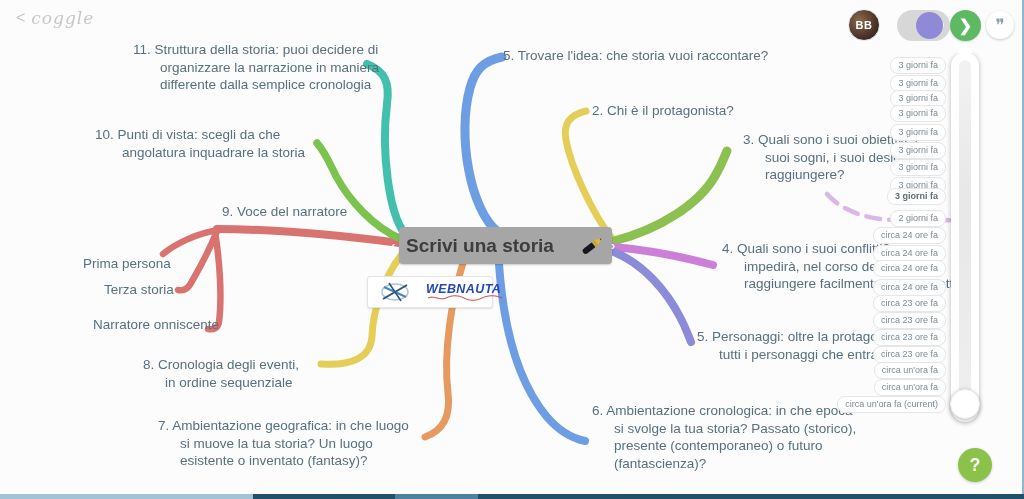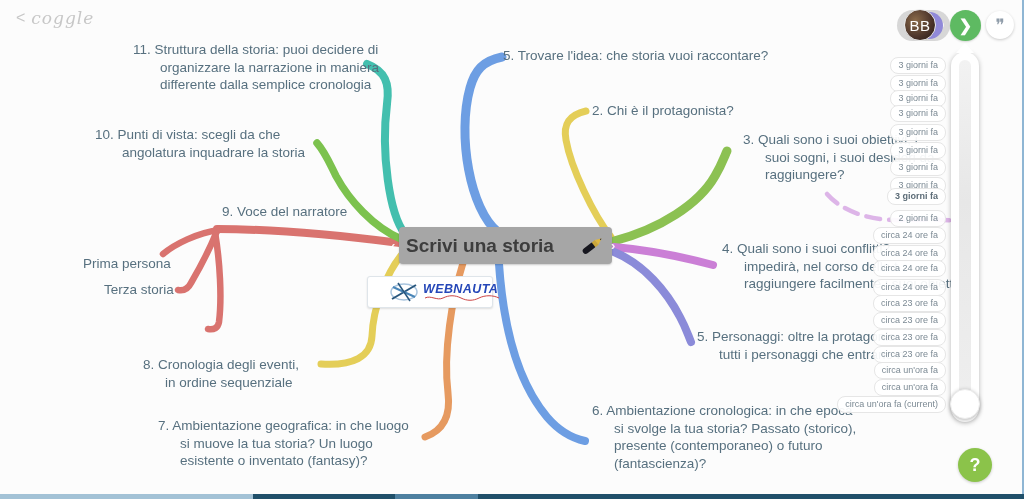--- a/index.html
+++ b/index.html
@@ -5,23 +5,23 @@
   html,body{margin:0;padding:0;}
   body{font-family:"Liberation Sans",sans-serif;}
   .canvas{position:relative;width:1024px;height:499px;background:#fcfcfc;overflow:hidden;}
   svg.curves{position:absolute;left:0;top:0;z-index:1;}
   
   .coggle-logo{position:absolute;left:16px;top:8px;z-index:7;color:#c7c7c7;font-size:16px;display:flex;align-items:center;gap:6px;}
   .coggle-logo .word{font-family:"DejaVu Serif",serif;font-style:italic;letter-spacing:1px;font-size:17px;}
   .avatar-pill{position:absolute;left:897px;top:10px;width:53px;height:31px;background:#d7d7d7;border-radius:16px;z-index:7;}
   .avatar-dot{position:absolute;left:938px;top:22px;width:6px;height:6px;background:#f3f3f3;border-radius:50%;z-index:8;}
   .purple-circle{position:absolute;left:916px;top:12px;width:27px;height:27px;background:#9089d8;border-radius:50%;z-index:8;}
-  .avatar{position:absolute;left:904px;top:9px;width:32px;height:32px;border-radius:50%;z-index:9;
+  .avatar{position:absolute;left:848px;top:9px;width:32px;height:32px;border-radius:50%;z-index:9;
     background:radial-gradient(circle at 35% 35%,#8a6a4a,#4a332a 60%,#241a18);display:flex;align-items:center;justify-content:center;
-    color:#fff;font-size:15px;font-weight:normal;letter-spacing:.5px;border:1px solid #e8e8e8;box-sizing:border-box;}
+    color:#fff;font-size:11px;font-weight:bold;letter-spacing:.5px;border:1px solid #e8e8e8;box-sizing:border-box;}
   .next-button{position:absolute;left:950px;top:10px;width:31px;height:31px;border-radius:50%;background:#5eba62;z-index:9;
     display:flex;align-items:center;justify-content:center;color:#fff;font-size:16px;font-weight:bold;box-shadow:0 1px 2px rgba(0,0,0,.15);}
   .quote-button{position:absolute;left:986px;top:11px;width:28px;height:28px;border-radius:50%;background:#fff;z-index:9;
     display:flex;align-items:center;justify-content:center;color:#909daa;font-size:17px;box-shadow:0 1px 3px rgba(0,0,0,.2);}
   
   .slider-track{position:absolute;left:951px;top:52px;width:28px;height:370px;background:#fff;border-radius:14px;z-index:6;
     box-shadow:0 1px 5px rgba(0,0,0,.28);}
   .slider-track:before{content:"";position:absolute;left:5px;top:-9px;width:0;height:0;
     border-left:9px solid transparent;border-right:9px solid transparent;border-bottom:10px solid #fff;}
   .slider-groove{position:absolute;left:8px;top:8px;width:12px;height:354px;border-radius:6px;
@@ -33,21 +33,21 @@
   .pill{position:absolute;right:78px;background:rgba(255,255,255,.93);border:1px solid #e6e6e6;border-radius:8px;
     color:#7c8a94;font-size:9px;line-height:11px;padding:2px 7px;white-space:nowrap;pointer-events:auto;}
   .pill.bold{font-weight:bold;color:#5d6d78;}
   
   .node{position:absolute;left:399px;top:227px;width:213px;height:37px;background:#a6a6a6;border-radius:4px;z-index:3;
     display:flex;align-items:center;justify-content:center;gap:25px;box-shadow:0 1px 2px rgba(0,0,0,.2);}
   .node .title{font-size:19px;font-weight:bold;color:#3d3d3d;}
   .node-chevron{position:absolute;z-index:4;color:rgba(255,255,255,.9);font-size:13px;font-weight:bold;}
   
   .logo-badge{position:absolute;left:367px;top:276px;width:126px;height:32px;background:#fff;border:1px solid #dfe5ea;
-    border-radius:3px;z-index:2;display:flex;align-items:center;padding:1px 21px;box-sizing:border-box;gap:4px;
+    border-radius:3px;z-index:2;display:flex;align-items:center;padding:1px 12px;box-sizing:border-box;gap:16px;
     box-shadow:0 1px 2px rgba(0,0,0,.12);}
   .logo-badge .nm{display:flex;flex-direction:column;line-height:10px;}
   .logo-badge .name{font-size:12.5px;font-weight:bold;color:#2547b8;letter-spacing:.4px;font-style:italic;}
   
   .bl{position:absolute;z-index:2;color:#57707f;font-size:13.5px;line-height:17.5px;white-space:pre-line;}
   .hang{padding-left:22px;text-indent:-22px;}
   .hang2{padding-left:27px;text-indent:-27px;}
   .b1{left:503px;top:47px;}
   .b2{left:592px;top:102px;}
   .b3{left:743px;top:131px;width:220px;}
@@ -110,20 +110,21 @@
 presente (contemporaneo) o futuro
 (fantascienza)?</div>
   <div class="bl b7 hang">7. Ambientazione geografica: in che luogo
 si muove la tua storia? Un luogo
 esistente o inventato (fantasy)?</div>
   <div class="bl b8 hang">8. Cronologia degli eventi,
 in ordine sequenziale</div>
   <div class="bl b9l">9. Voce del narratore</div>
   <div class="bl b9c1">Prima persona</div>
   <div class="bl b9c2">Terza storia</div>
+  <div class="bl b9c3">Narratore onniscente</div>
   <div class="bl b10 hang2">10. Punti di vista: scegli da che
 angolatura inquadrare la storia</div>
   <div class="bl b11 hang2">11. Struttura della storia: puoi decidere di
 organizzare la narrazione in maniera
 differente dalla semplice cronologia</div>
 
   <div class="node">
     <span class="title">Scrivi una storia</span>
     <span style="display:flex;">
       <svg width="26" height="24" viewBox="0 0 26 24">

